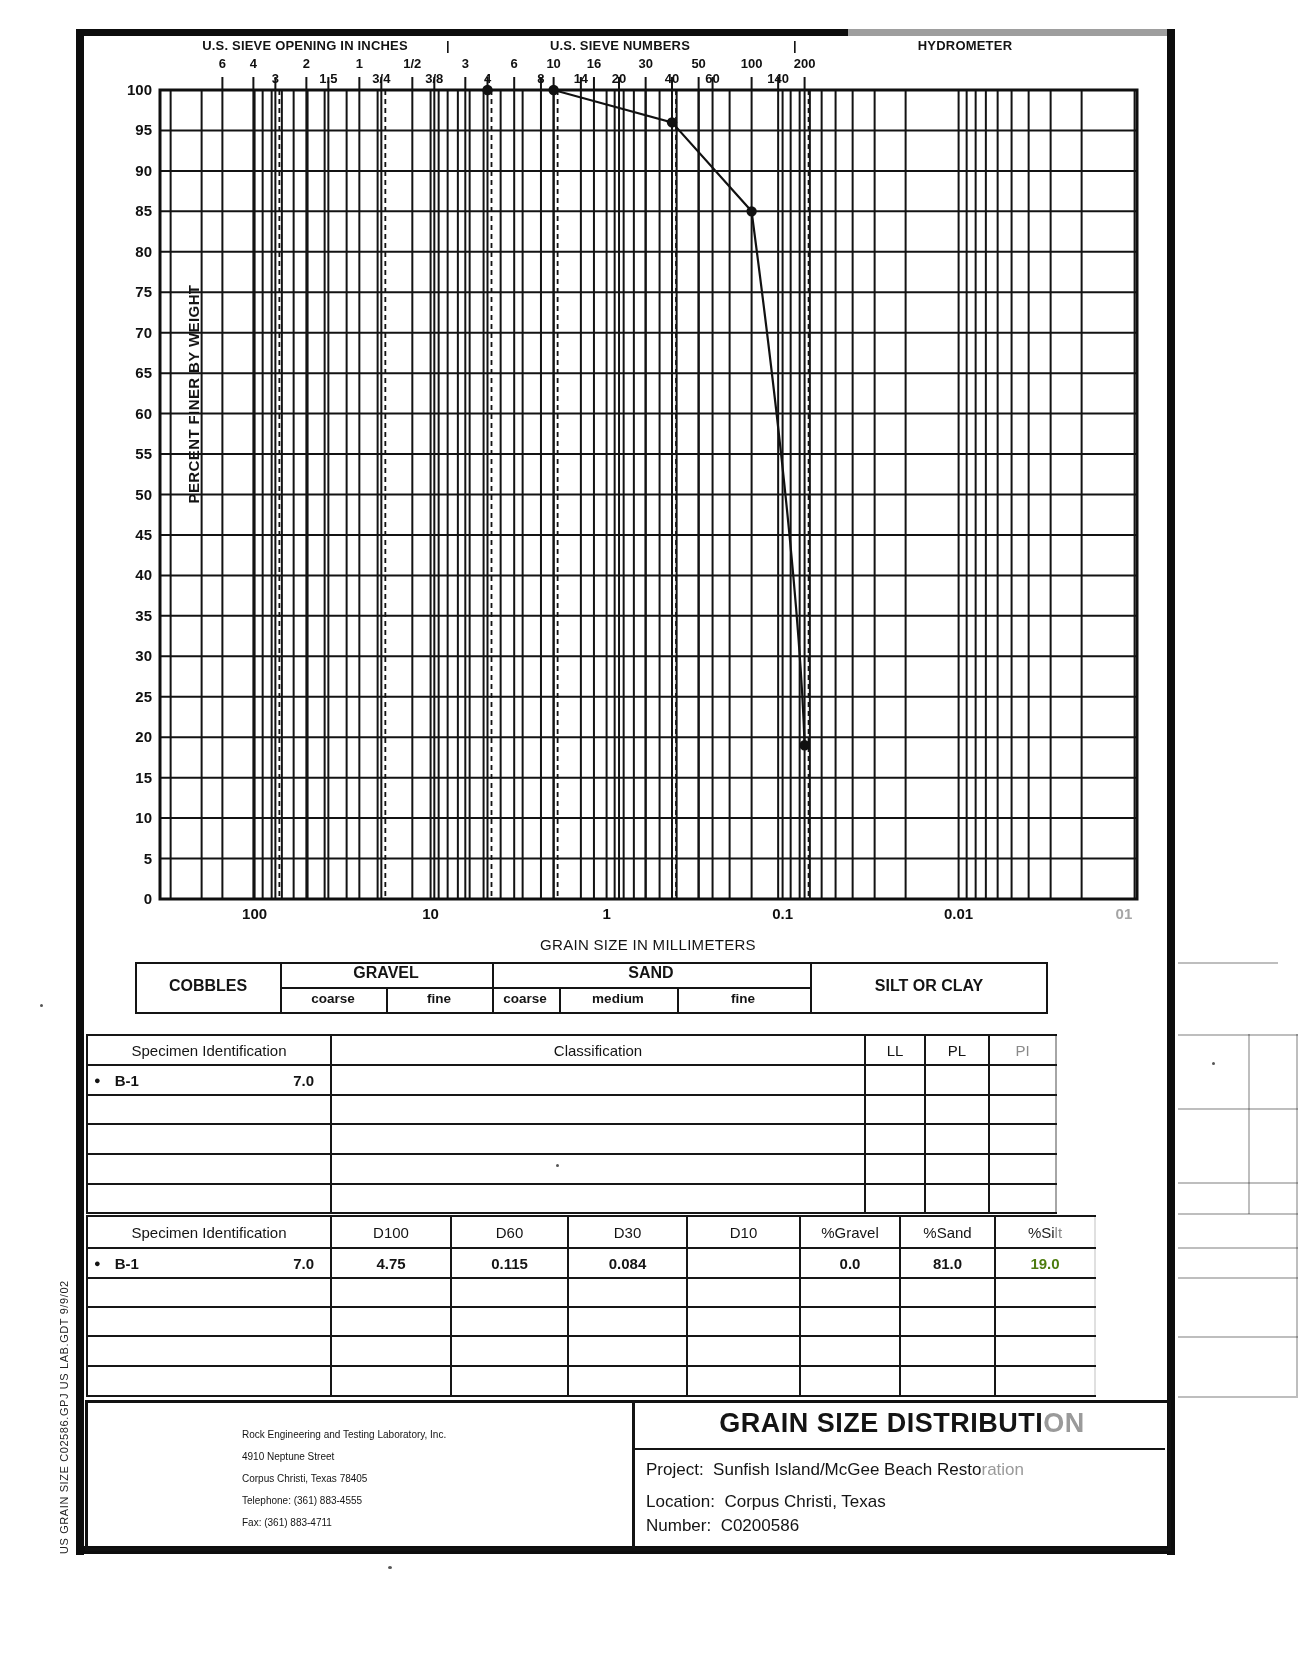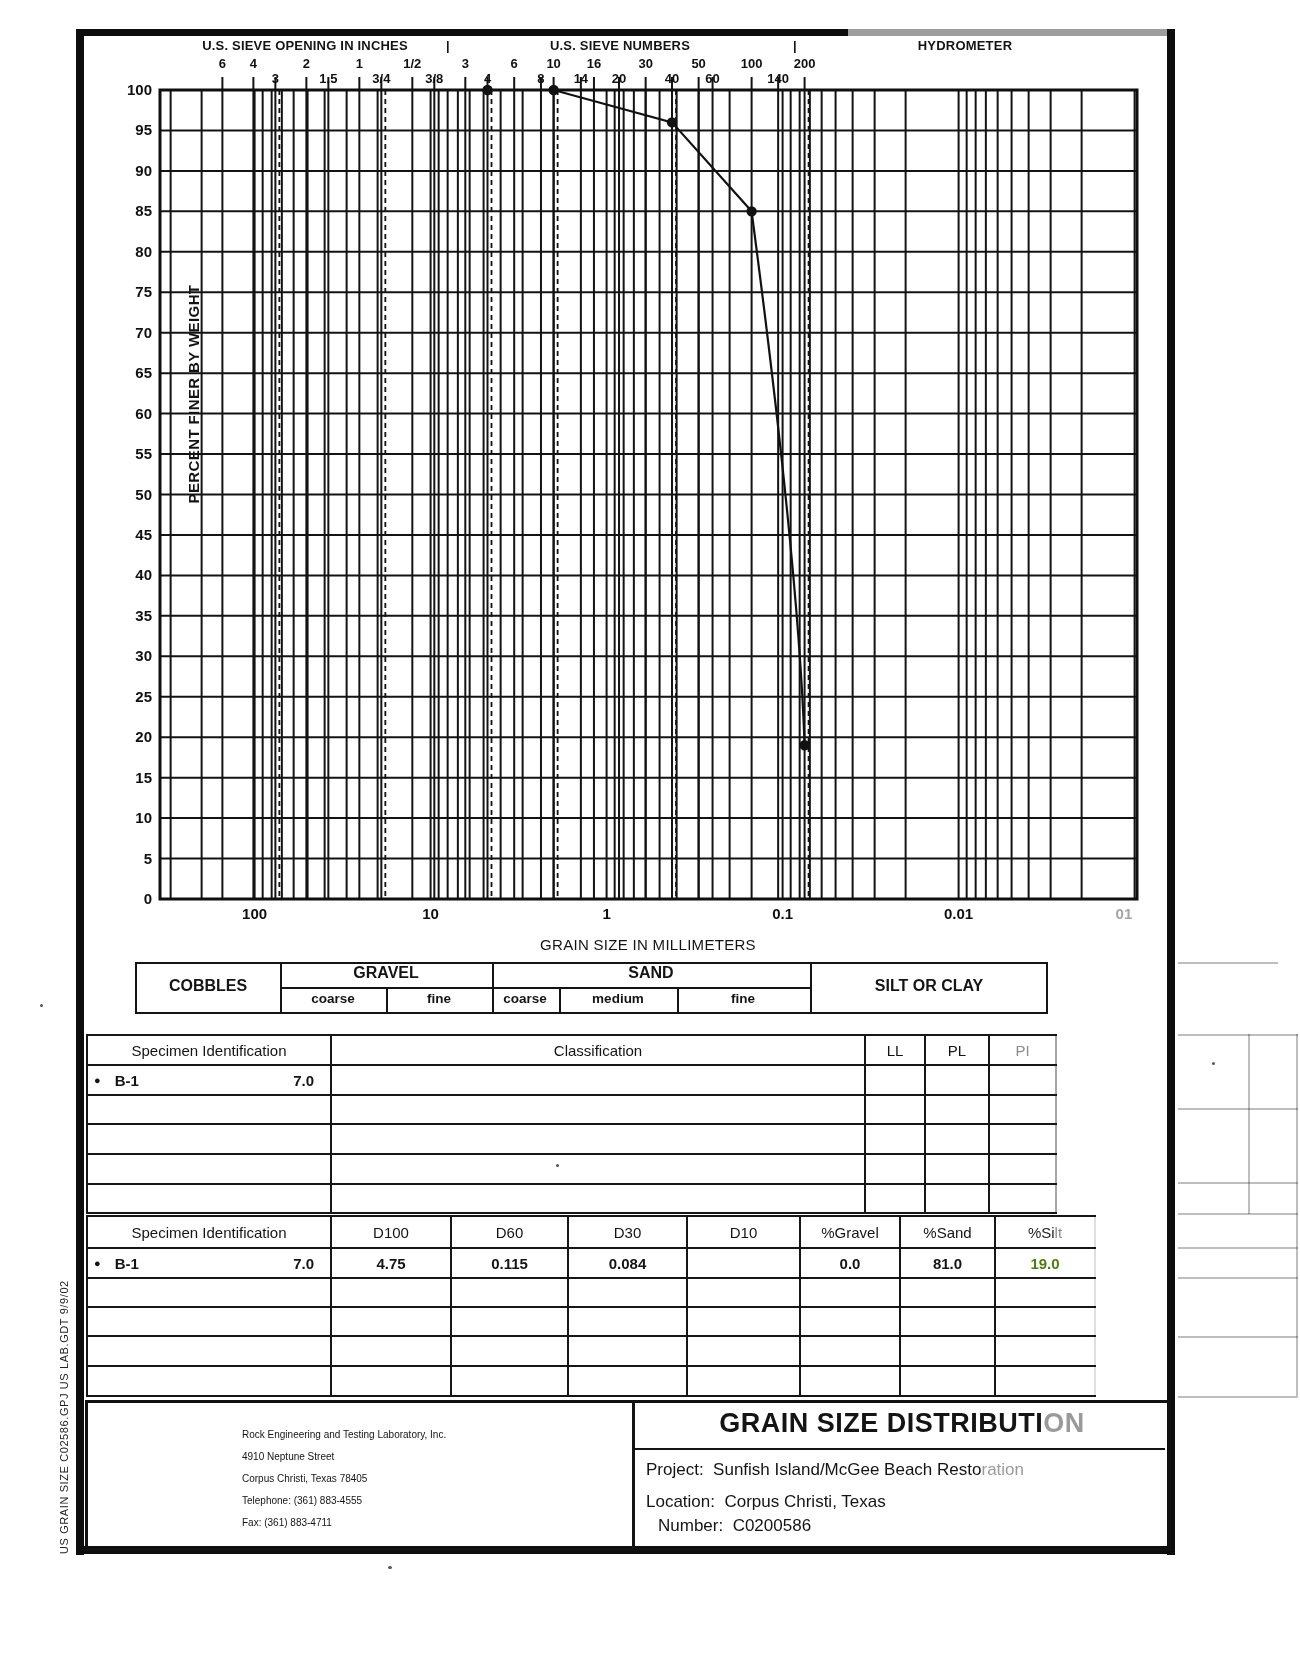--- a/index.html
+++ b/index.html
@@ -436,21 +436,21 @@
   </div>
 
   <div class="ftitle" style="left:902px;top:1408px;"><span>GRAIN SIZE DISTRIBUTI</span><span class="faded">ON</span></div>
   <div class="hline" style="left:634px;top:1448px;width:531px;"></div>
   <div class="finfo" style="left:646px;top:1460px;">
     <span>Project:</span>&nbsp;&nbsp;<span>Sunfish Island/McGee Beach Resto</span><span class="faded">ration</span>
   </div>
   <div class="finfo" style="left:646px;top:1492px;">
     <span>Location:</span>&nbsp;&nbsp;<span>Corpus Christi, Texas</span>
   </div>
-  <div class="finfo" style="left:646px;top:1516px;margin-left:12px;">
+  <div class="finfo" style="left:646px;top:1516px;">
     <span>Number:</span>&nbsp;&nbsp;<span>C0200586</span>
   </div>
 
   <div class="sidebar-v" style="left:58px;top:1554px;">US  GRAIN  SIZE  C02586.GPJ  US  LAB.GDT  9/9/02</div>
 
   <div>
     <div class="hline ghost" style="left:1178px;top:962px;width:100px;"></div>
     <div class="hline ghost" style="left:1178px;top:1034px;width:120px;"></div>
     <div class="hline ghost" style="left:1178px;top:1108px;width:120px;"></div>
     <div class="hline ghost" style="left:1178px;top:1182px;width:120px;"></div>

